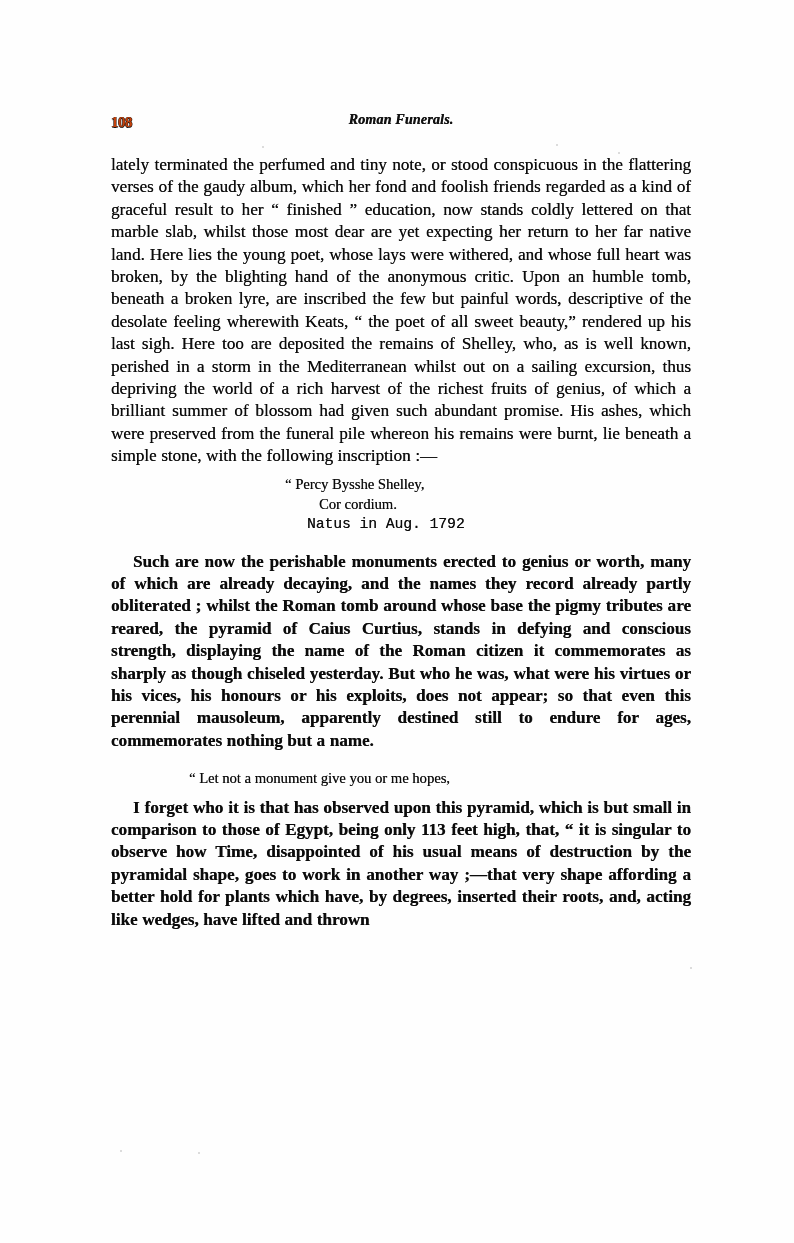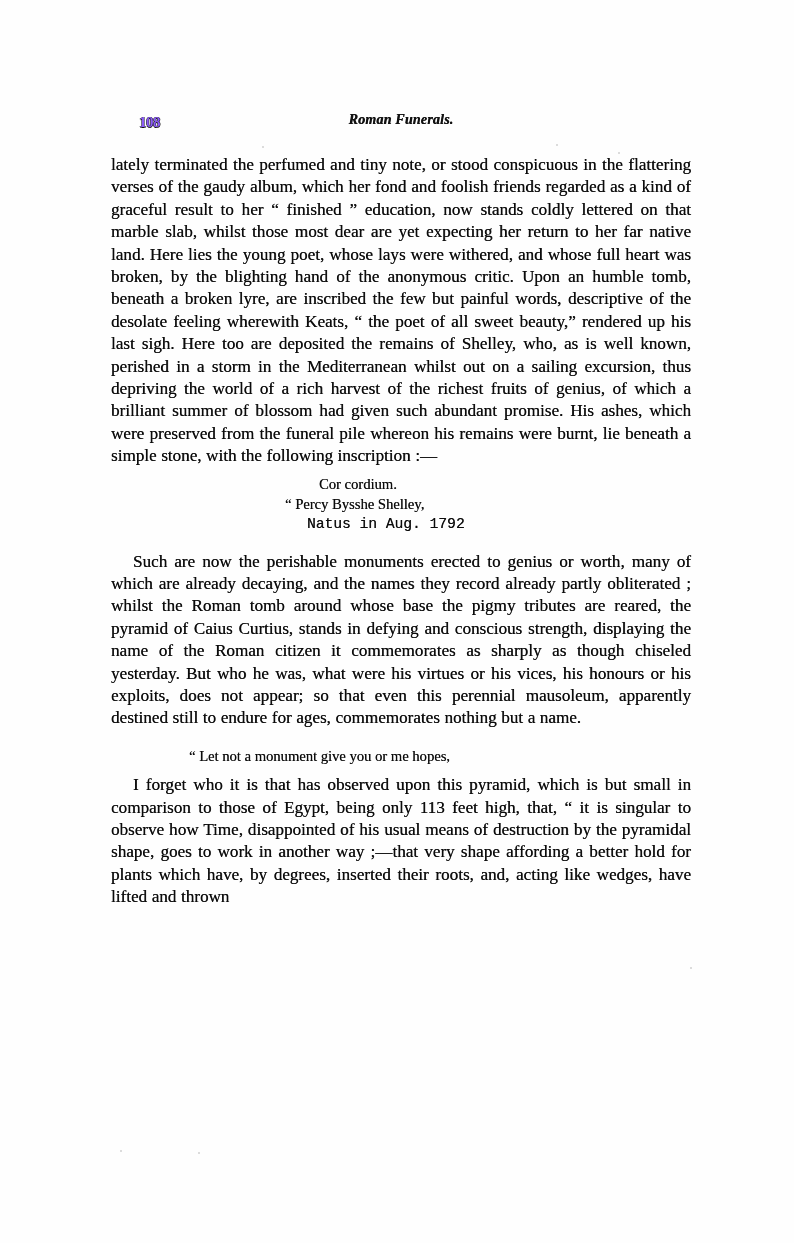--- a/index.html
+++ b/index.html
@@ -33,23 +33,22 @@
     height: 30px;
     margin-bottom: 12px;
   }
   .folio {
     position: absolute;
     left: 0;
     top: 2px;
     font-size: 15px;
     font-weight: bold;
     letter-spacing: -0.5px;
-    color: #8b5cf6;
+    color: #c2410c;
     text-shadow: 0.4px 0 0 #111, -0.4px 0.3px 0 #222, 0 0.5px 0 #111;
-    margin-left: 28px;
   }
   .head-title {
     position: absolute;
     left: 0;
     right: 0;
     top: 0;
     text-align: center;
     font-style: italic;
     font-weight: bold;
     font-size: 14px;
@@ -65,20 +64,21 @@
     line-height: 22.4px;
     text-align: justify;
     text-align-last: left;
     word-spacing: 0.3px;
     color: #0b0b0b;
     text-shadow: 0.28px 0.12px 0 rgba(0,0,0,0.75);
     hyphens: none;
   }
   p.body.indent {
     text-indent: 22px;
+    font-weight: bold;
   }
 
   
   .verse {
     font-size: 14.6px;
     line-height: 20.3px;
     color: #0b0b0b;
     text-shadow: 0.25px 0.12px 0 rgba(0,0,0,0.7);
   }
   .verse .ln { white-space: pre; display: block; }
@@ -120,22 +120,22 @@
   <div class="content">
 
     <div class="running-head">
       <span class="folio">108</span>
       <span class="head-title">Roman Funerals.</span>
     </div>
 
     <p class="body">lately terminated the perfumed and tiny note, or stood conspicuous in the flattering verses of the gaudy album, which her fond and foolish friends regarded as a kind of graceful result to her “ finished ” education, now stands coldly lettered on that marble slab, whilst those most dear are yet expecting her return to her far native land.   Here lies the young poet, whose lays were withered, and whose full heart was broken, by the blighting hand of the anonymous critic.   Upon an humble tomb, beneath a broken lyre, are inscribed the few but painful words, descriptive of the desolate feeling wherewith Keats, “ the poet of all sweet beauty,” rendered up his last sigh.   Here too are deposited the remains of Shelley, who, as is well known, perished in a storm in the Mediterranean whilst out on a sailing excursion, thus depriving the world of a rich harvest of the richest fruits of genius, of which a brilliant summer of blossom had given such abundant promise.   His ashes, which were preserved from the funeral pile whereon his remains were burnt, lie beneath a simple stone, with the following inscription :—</p>
 
     <div class="verse verse-shelley">
+      <span class="ln c1">“ Percy Bysshe Shelley,</span>
       <span class="ln c2">Cor cordium.</span>
-      <span class="ln c1">“ Percy Bysshe Shelley,</span>
       <span class="ln c3">Natus in Aug. 1792</span>
     </div>
 
     <div class="gap-para"></div>
 
     <p class="body indent">Such are now the perishable monuments erected to genius or worth, many of which are already decaying, and the names they record already partly obliterated ; whilst the Roman tomb around whose base the pigmy tributes are reared, the pyramid of Caius Curtius, stands in defying and conscious strength, displaying the name of the Roman citizen it commemorates as sharply as though chiseled yesterday.   But who he was, what were his virtues or his vices, his honours or his exploits, does not appear; so that even this perennial mausoleum, apparently destined still to endure for ages, commemorates nothing but a name.</p>
 
     <div class="verse verse-cheops">
       <span class="ln c1">“ Let not a monument give you or me hopes,</span>
     </div>

